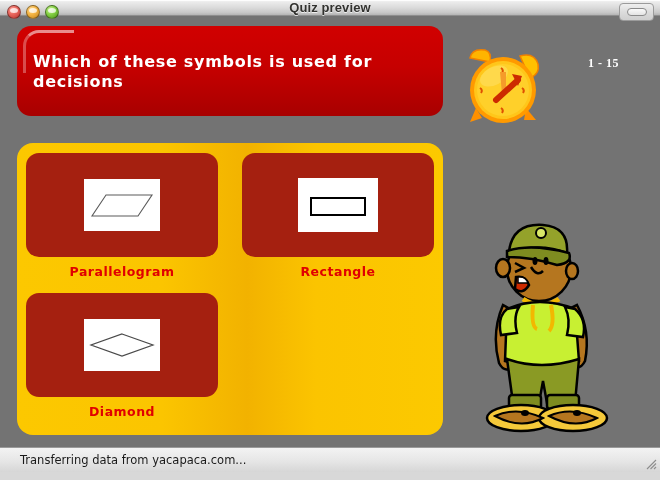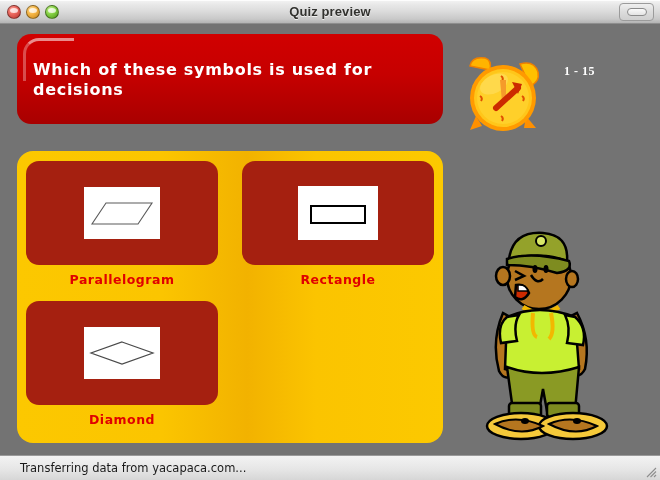--- a/index.html
+++ b/index.html
@@ -18,21 +18,21 @@
     position: relative;
     width: 660px;
     height: 480px;
     background: #d8d8d8;
     overflow: hidden;
   }
 
   
   .titlebar {
     position: relative;
-    height: 24px;
+    height: 16px;
     background: linear-gradient(to bottom,
         #f4f4f4 0%, #e9e9e9 18%, #dcdcdc 48%, #c9c9c9 82%, #b4b4b4 100%);
     border-bottom: 1px solid #8e8e8e;
     display: flex;
     align-items: center;
   }
   .titlebar::after {
     content: "";
     position: absolute;
     left: 0; right: 0; top: 0;
@@ -204,21 +204,21 @@
     position: absolute;
     left: 462px;
     top: 30px;
     width: 86px;
     height: 84px;
   }
 
   
   .counter {
     position: absolute;
-    left: 564px;
+    left: 588px;
     top: 40px;
     color: #ffffff;
     font-size: 12px;
     font-weight: bold;
     font-family: "Liberation Serif", serif;
     letter-spacing: 0.5px;
   }
 
   
   .character {

